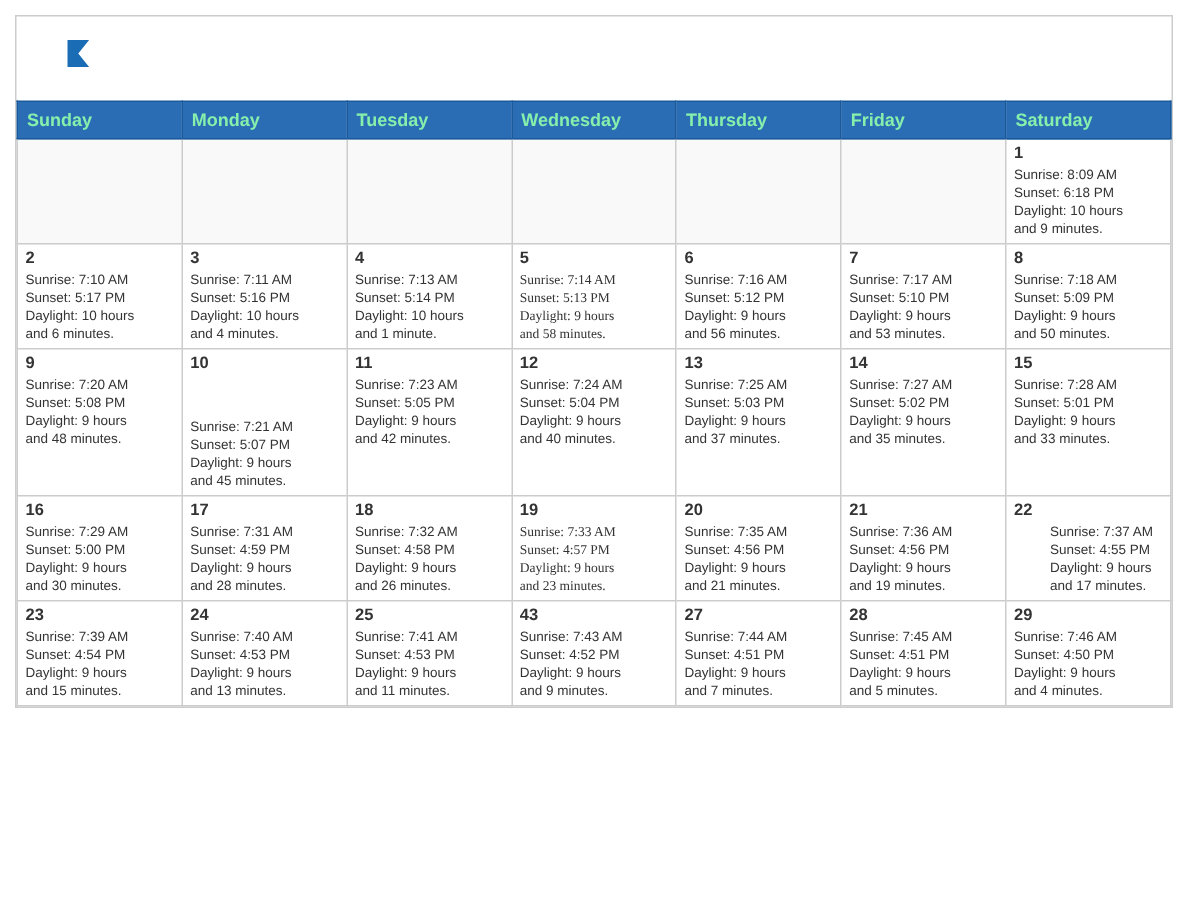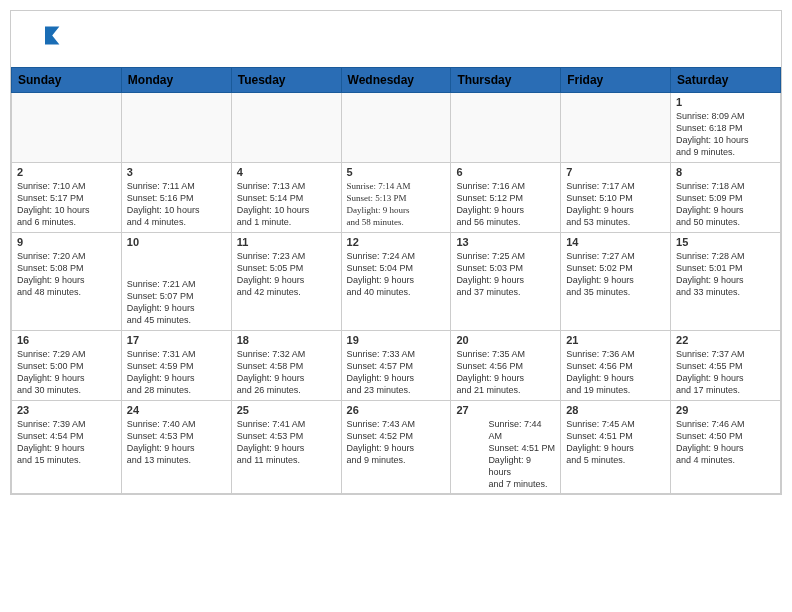--- a/index.html
+++ b/index.html
@@ -48,21 +48,21 @@
       font-size: 13px;
       color: #555;
     }
     .calendar-table {
       width: 100%;
       border-collapse: collapse;
       table-layout: fixed;
     }
     .calendar-table th {
       background: #2a6db5;
-      color: #000000;
+      color: #86efac;
       font-size: 12px;
       font-weight: bold;
       text-align: left;
       padding: 5px 6px;
       border: 1px solid #1a5a9a;
     }
     .calendar-table td {
       vertical-align: top;
       border: 1px solid #ccc;
       padding: 3px 5px;
@@ -255,42 +255,42 @@
           </td>
           <td>
             <span class="day-num">18</span>
             <div class="day-info" style="white-space: pre-line;">Sunrise: 7:32 AM
 Sunset: 4:58 PM
 Daylight: 9 hours
 and 26 minutes.</div>
           </td>
           <td>
             <span class="day-num">19</span>
-            <div class="day-info" style="white-space: pre-line;">Sunrise: 7:33 AM
+            <div class="day-info" style="white-space: pre-line; font-family: Liberation Serif, serif;">Sunrise: 7:33 AM
 Sunset: 4:57 PM
 Daylight: 9 hours
 and 23 minutes.</div>
           </td>
           <td>
             <span class="day-num">20</span>
             <div class="day-info" style="white-space: pre-line;">Sunrise: 7:35 AM
 Sunset: 4:56 PM
 Daylight: 9 hours
 and 21 minutes.</div>
           </td>
           <td>
             <span class="day-num">21</span>
             <div class="day-info" style="white-space: pre-line;">Sunrise: 7:36 AM
 Sunset: 4:56 PM
 Daylight: 9 hours
 and 19 minutes.</div>
           </td>
           <td>
             <span class="day-num">22</span>
-            <div class="day-info" style="white-space: pre-line;">Sunrise: 7:37 AM
+            <div class="day-info" style="white-space: pre-line; margin-left: 24px;">Sunrise: 7:37 AM
 Sunset: 4:55 PM
 Daylight: 9 hours
 and 17 minutes.</div>
           </td>
         </tr>
         <tr>
           <td>
             <span class="day-num">23</span>
             <div class="day-info" style="white-space: pre-line;">Sunrise: 7:39 AM
 Sunset: 4:54 PM
@@ -305,29 +305,29 @@
 and 13 minutes.</div>
           </td>
           <td>
             <span class="day-num">25</span>
             <div class="day-info" style="white-space: pre-line;">Sunrise: 7:41 AM
 Sunset: 4:53 PM
 Daylight: 9 hours
 and 11 minutes.</div>
           </td>
           <td>
-            <span class="day-num">26</span>
+            <span class="day-num">43</span>
             <div class="day-info" style="white-space: pre-line;">Sunrise: 7:43 AM
 Sunset: 4:52 PM
 Daylight: 9 hours
 and 9 minutes.</div>
           </td>
           <td>
             <span class="day-num">27</span>
-            <div class="day-info" style="white-space: pre-line; margin-left: 32px;">Sunrise: 7:44 AM
+            <div class="day-info" style="white-space: pre-line;">Sunrise: 7:44 AM
 Sunset: 4:51 PM
 Daylight: 9 hours
 and 7 minutes.</div>
           </td>
           <td>
             <span class="day-num">28</span>
             <div class="day-info" style="white-space: pre-line;">Sunrise: 7:45 AM
 Sunset: 4:51 PM
 Daylight: 9 hours
 and 5 minutes.</div>

